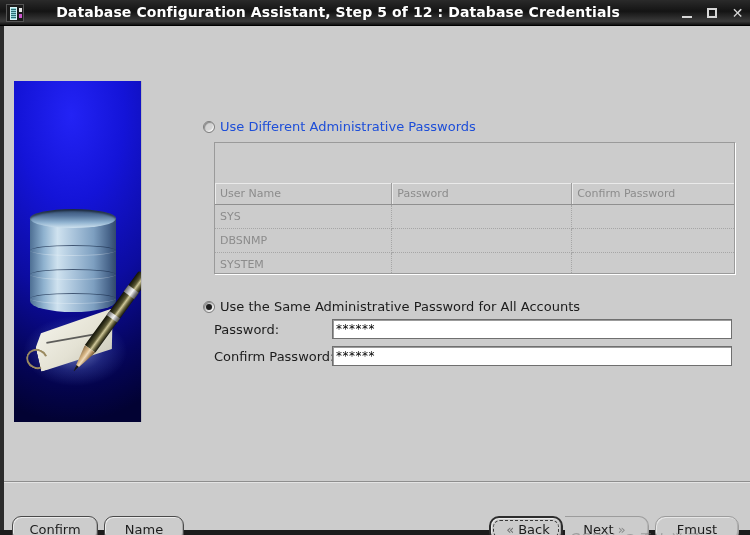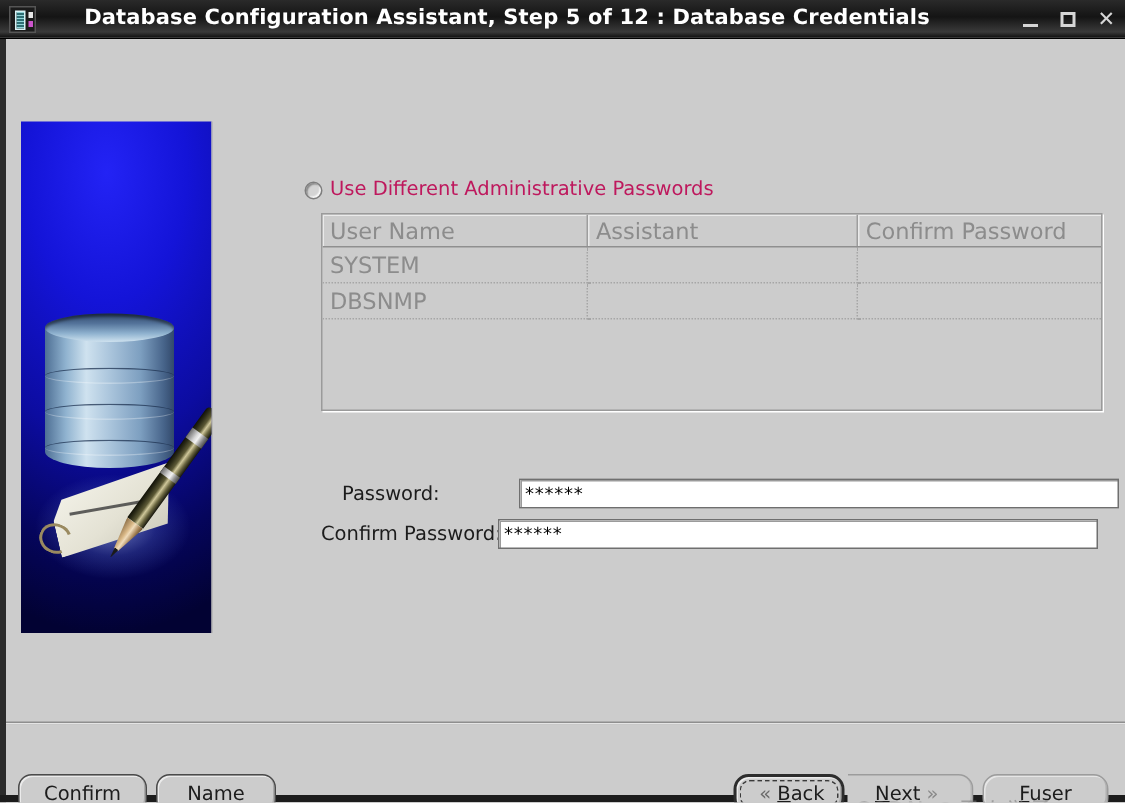--- a/index.html
+++ b/index.html
@@ -271,38 +271,39 @@
   }
   .radio.checked::after {
     content: "";
     position: absolute;
     left: 2px; top: 2px;
     width: 6px; height: 6px;
     border-radius: 50%;
     background: #1d1d1d;
   }
   .radio-row .lbl { white-space: nowrap; }
-  .radio-row.r-diff .lbl { color: #be185d; }
+  .radio-row.r-diff .lbl { color: #1d4ed8; }
 
   
   .table-wrap {
     position: absolute;
     left: 214px; top: 116px;
     width: 521px; height: 132px;
     background: #cccccc;
     border: 1px solid #9a9a9a;
     box-shadow: 1px 1px 0 #ffffff;
     box-sizing: border-box;
     overflow: hidden;
   }
   table.cred {
     border-collapse: collapse;
     width: 100%;
     table-layout: fixed;
-    font-size: 15px;
+    font-size: 11px;
+    margin-top: 40px;
   }
   table.cred th {
     height: 21px;
     text-align: left;
     font-weight: normal;
     color: #8c8c8c;
     padding: 0 0 0 5px;
     background: #cccccc;
     border-right: 1px solid #9d9d9d;
     border-bottom: 1px solid #8f8f8f;
@@ -322,21 +323,21 @@
   .col-pass { width: 33.5%; }
 
   
   .field-row {
     position: absolute;
     display: flex;
     align-items: center;
     font-size: 13px;
     color: #1c1c1c;
   }
-  .field-row.f1 { left: 228px; top: 293px; }
+  .field-row.f1 { left: 214px; top: 293px; }
   .field-row.f2 { left: 214px; top: 320px; }
   .field-label { width: 118px; white-space: nowrap; }
   .field-input {
     width: 400px; height: 20px;
     background: #ffffff;
     border: 1px solid #6f6f6f;
     box-shadow: inset 1px 1px 0 #9b9b9b;
     box-sizing: border-box;
     font-family: "DejaVu Sans", "Liberation Sans", sans-serif;
     font-size: 12px;
@@ -462,39 +463,48 @@
     <div class="radio-row r-diff">
       <span class="radio"></span>
       <span class="lbl">Use Different Administrative Passwords</span>
     </div>
 
     <div class="table-wrap">
       <table class="cred">
         <thead>
           <tr>
             <th class="col-user">User Name</th>
-            <th class="col-pass">Assistant</th>
+            <th class="col-pass">Password</th>
             <th>Confirm Password</th>
           </tr>
         </thead>
         <tbody>
           <tr>
-            <td>SYSTEM</td>
+            <td>SYS</td>
             <td></td>
             <td></td>
           </tr>
           <tr>
             <td>DBSNMP</td>
             <td></td>
             <td></td>
           </tr>
+          <tr>
+            <td>SYSTEM</td>
+            <td></td>
+            <td></td>
+          </tr>
         </tbody>
       </table>
     </div>
 
+    <div class="radio-row r-same">
+      <span class="radio checked"></span>
+      <span class="lbl">Use the Same Administrative Password for All Accounts</span>
+    </div>
 
     <div class="field-row f1">
       <span class="field-label">Password:</span>
       <input class="field-input" type="text" value="******" style="">
     </div>
 
     <div class="field-row f2">
       <span class="field-label">Confirm Password:</span>
       <input class="field-input" type="text" value="******" style="">
     </div>
@@ -513,18 +523,18 @@
       <span class="glyph">«</span>
       <span class="lbl-txt"><span class="mn">B</span><span>ack</span></span>
     </div>
 
     <div class="btn next">
       <span class="lbl-txt"><span class="mn">N</span><span>ext</span></span>
       <span class="glyph">»</span>
     </div>
 
     <div class="btn finish">
-      <span class="lbl-txt"><span class="mn">F</span><span>user</span></span>
+      <span class="lbl-txt"><span class="mn">F</span><span>must</span></span>
     </div>
 
     <div class="watermark">CSDN @天次学子</div>
   </div>
 </div>
 
 </body></html>

